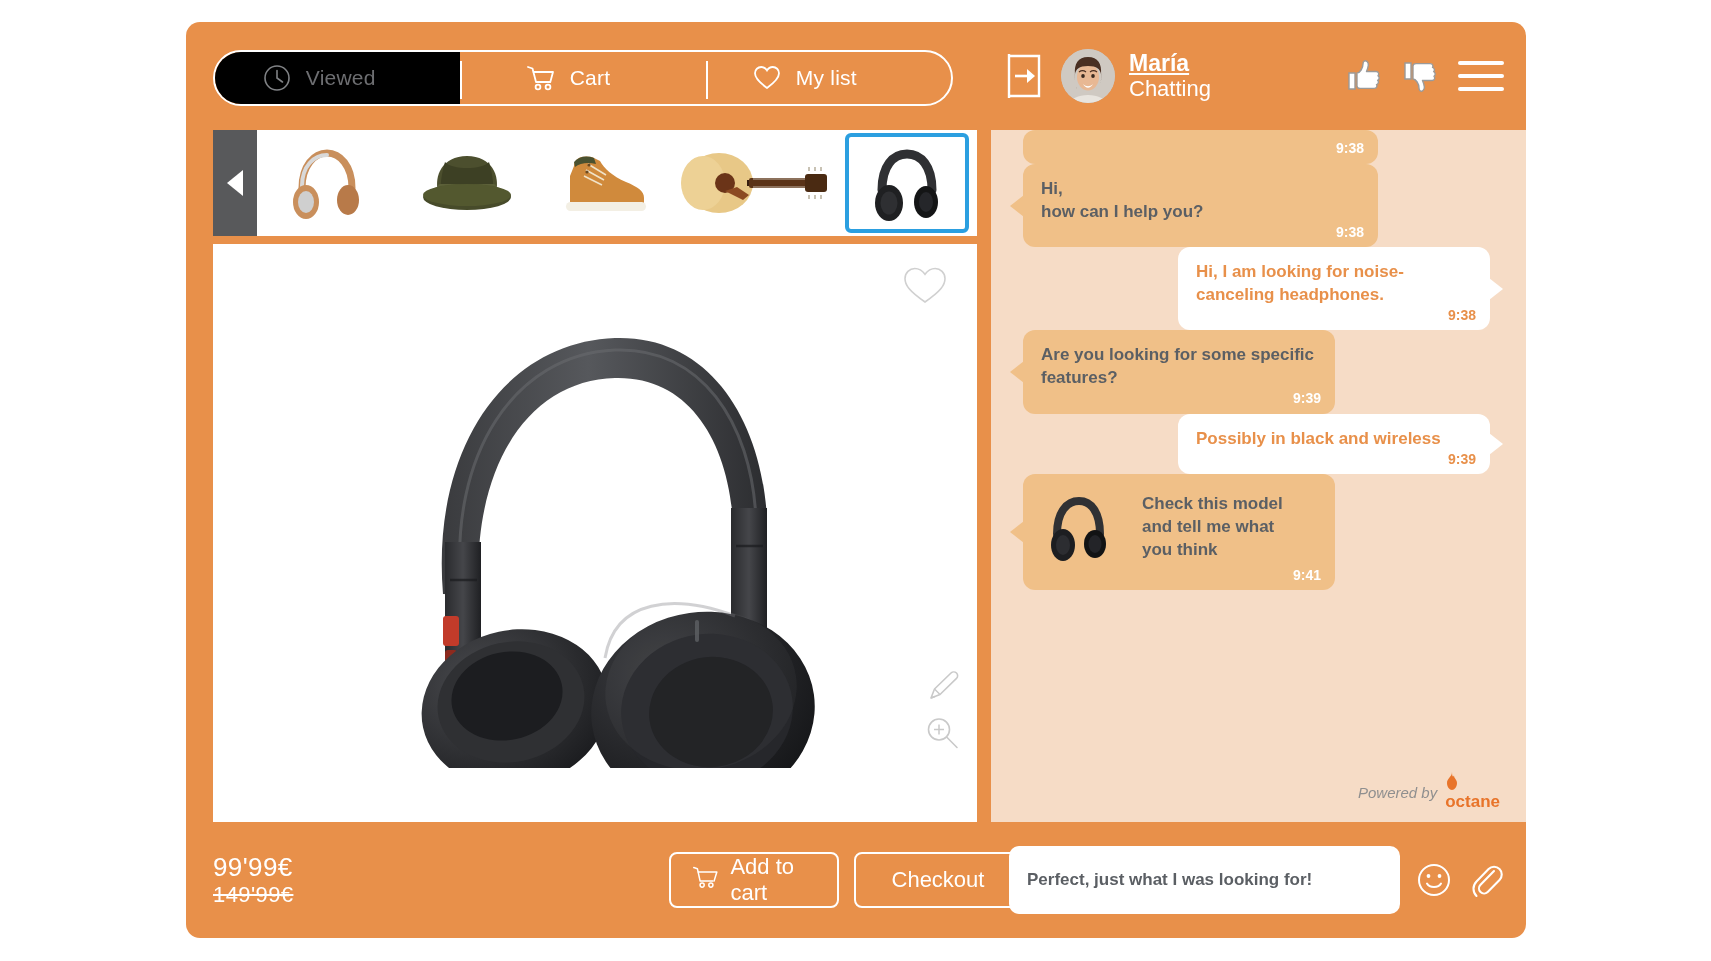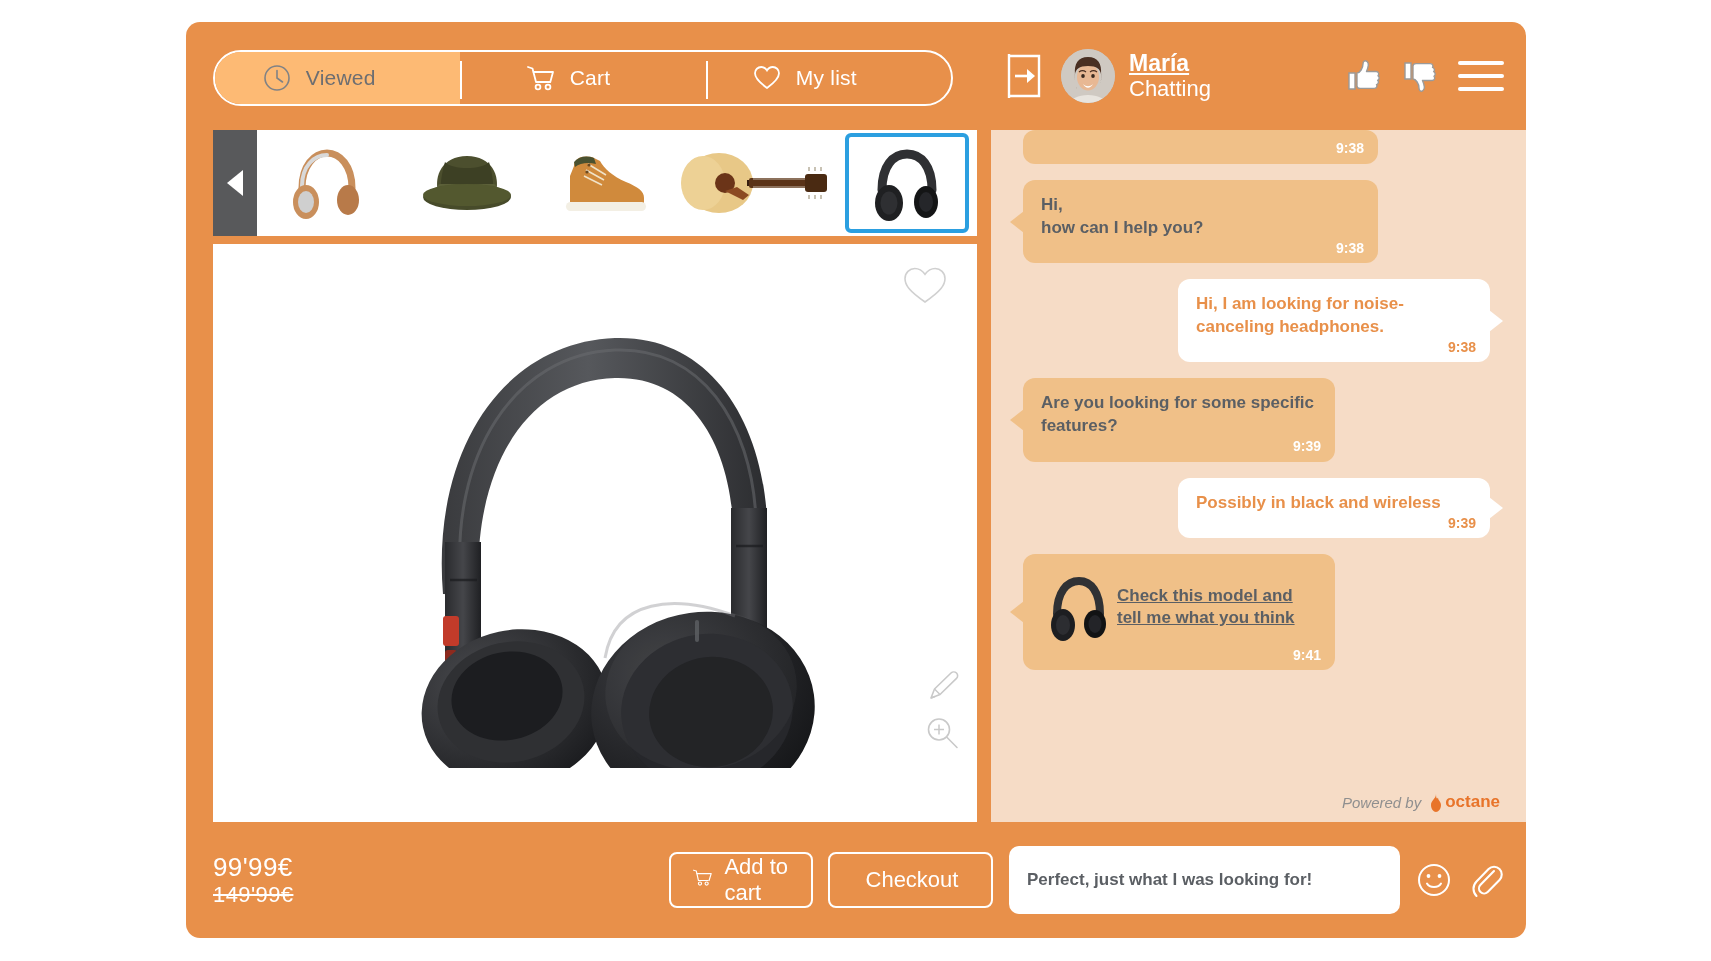--- a/index.html
+++ b/index.html
@@ -43,21 +43,21 @@
     display: flex;
     align-items: center;
     justify-content: center;
     gap: 14px;
     color: #ffffff;
     font-size: 21px;
     letter-spacing: .2px;
     cursor: pointer;
     position: relative;
   }
-  .tab.active { background: #fdba74; color: #6d6e71; }
+  .tab.active { background: #000000; color: #6d6e71; }
   .tab + .tab::before {
     content: "";
     position: absolute; left: 0; top: 9px;
     width: 2px; height: 38px;
     background: #ffffff;
   }
   .tab.active + .tab::before { background: #ffffff; }
   .tab .ico { width: 30px; height: 30px; display: block; }
   .tab-lbl { display: block; }
   .tab:nth-child(1) .tab-lbl { padding-right: 38px; }
@@ -148,35 +148,35 @@
   .price { line-height: 1.18; }
   .price .p1 { font-size: 26px; color: #fff; letter-spacing: .4px; }
   .price .p2 { font-size: 22px; color: #fff; letter-spacing: .4px; text-decoration: line-through; }
   .buyrow { position: absolute; left: 456px; top: 30px; display: flex; gap: 15px; }
   .btn {
     border: 2px solid #ffffff; border-radius: 8px;
     color: #ffffff; font-size: 22px;
     height: 56px; display: flex; align-items: center; justify-content: center;
     gap: 12px; cursor: pointer; padding: 0 22px;
   }
-  .btn.cart { width: 144px; }
+  .btn.cart { width: 170px; }
   .btn.checkout { width: 165px; padding-left: 25px; }
   .btn .ico { width: 32px; height: 28px; }
 
   
   .right { flex: 1; display: flex; flex-direction: column; min-width: 0; padding-right: 0; }
   .chat-scroll {
     flex: 1;
     background: #f6dcc6;
     overflow: hidden;
     position: relative;
     padding: 0 22px 0 18px;
     min-height: 0;
   }
-  .msg { display: flex; margin-bottom: 16px; position: relative; }
+  .msg { display: flex; margin-bottom: 0; position: relative; }
   .bubble {
     position: relative;
     border-radius: 12px;
     padding: 14px 18px 24px 18px;
     font-size: 17px; font-weight: bold;
     line-height: 1.33;
     max-width: 380px;
   }
   .time {
     position: absolute; right: 14px; bottom: 6px;
@@ -207,29 +207,29 @@
     margin-top: -11px;
     border-top: 11px solid transparent;
     border-bottom: 11px solid transparent;
     border-left: 14px solid #ffffff;
   }
   .msg.user .time { color: #e8904a; }
 
   .msg.partial .bubble { padding-top: 4px; padding-bottom: 20px; min-height: 34px; width: 355px; }
   .msg.partial .bubble::before { display: none; }
 
-  .bubble.withimg { display: flex; align-items: center; gap: 4px; padding-right: 26px; text-decoration: underline; }
+  .bubble.withimg { display: flex; align-items: center; gap: 29px; padding-right: 26px; }
   .bubble.withimg .thumbimg { width: 72px; height: 78px; flex-shrink: 0; }
 
   .powered {
     position: absolute; right: 26px; bottom: 10px;
     display: flex; align-items: center; gap: 8px;
     font-size: 15px; font-style: italic; color: #8f8f8f;
   }
-  .powered .brand { font-style: normal; font-weight: bold; color: #e8742a; font-size: 17px; display:flex; align-items:flex-end; gap:2px;}
+  .powered .brand { font-style: normal; font-weight: bold; color: #e8742a; font-size: 17px; display:flex; align-items:flex-start; gap:2px;flex-direction:column;}
 
   .composer {
     height: 116px; flex-shrink: 0;
     display: flex; align-items: center;
     padding: 0 22px 0 18px; gap: 16px;
   }
   .inputbox {
     flex: 1; height: 68px;
     background: #ffffff; border-radius: 10px;
     display: flex; align-items: center;

